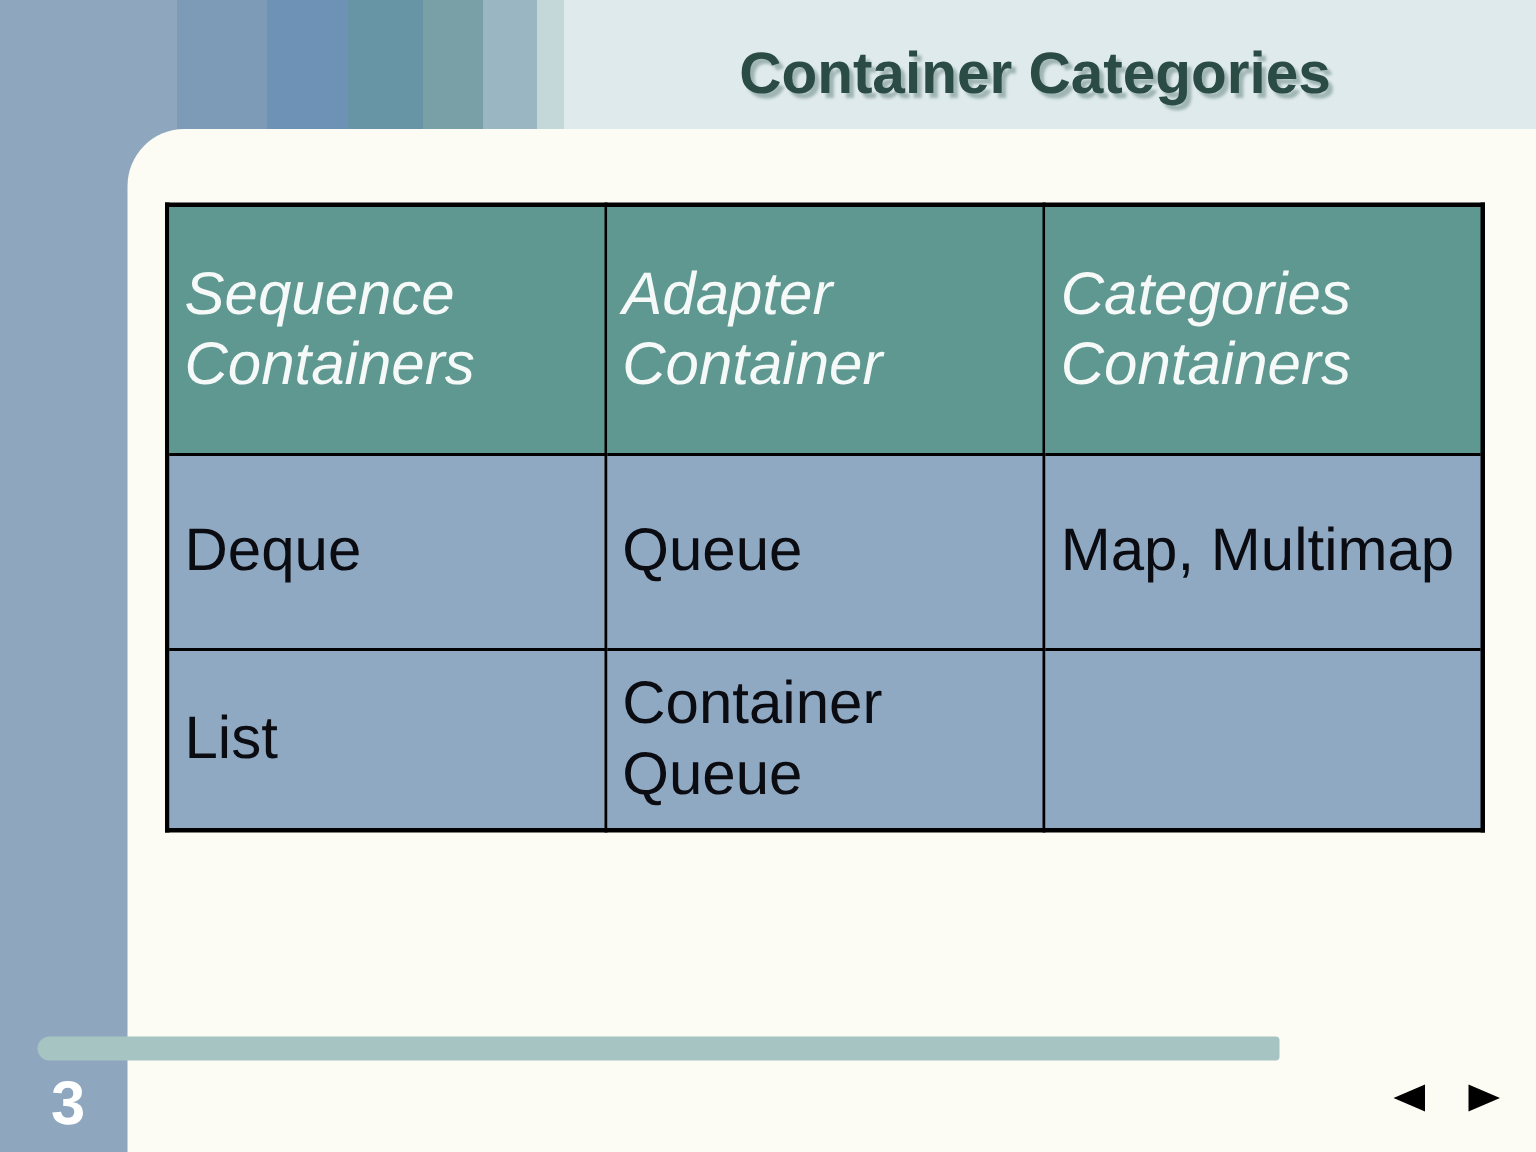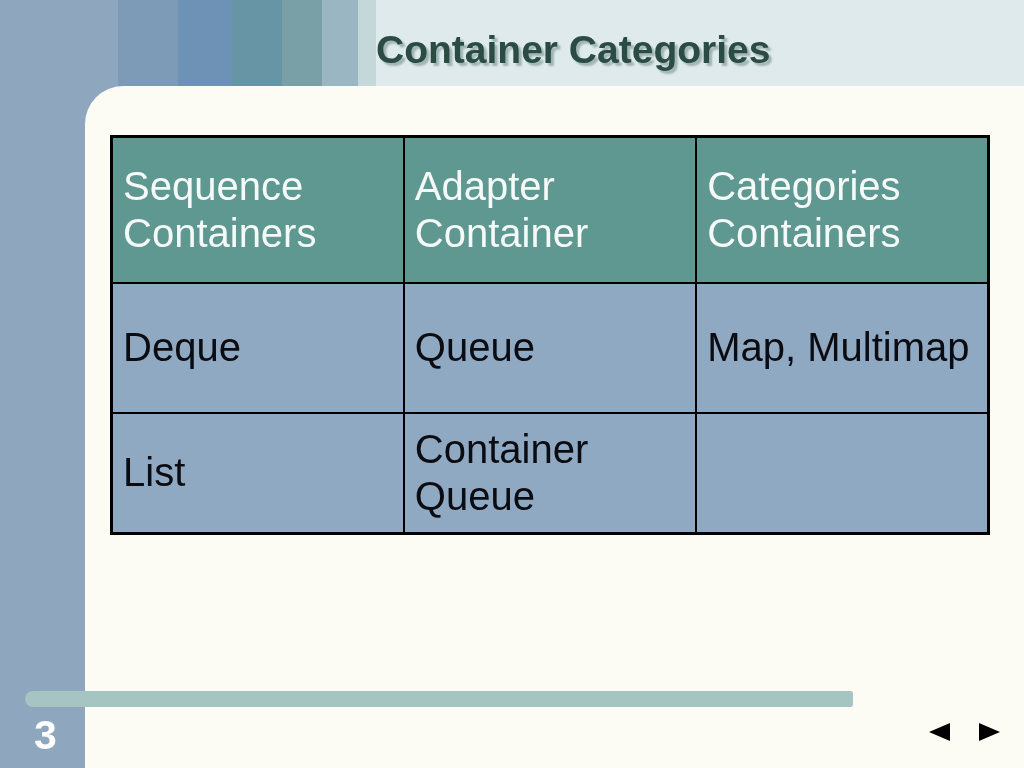--- a/index.html
+++ b/index.html
@@ -21,21 +21,21 @@
   .light-band { position: absolute; left: 376px; right: 0; top: 0; height: 86px; background: var(--top-band); }
 
   .content {
     position: absolute; left: 85px; top: 86px; right: 0; bottom: 0;
     background: var(--content-bg);
     border-top-left-radius: 38px;
   }
 
   .title {
     position: absolute; left: 376px; top: 28px; width: 628px; margin: 0;
-    text-align: left;
+    text-align: center;
     font-size: 39px; font-weight: bold; letter-spacing: 0px;
     color: var(--title-text);
     text-shadow: 3px 3px 2px var(--title-shadow);
     line-height: 1.15;
   }
 
   table.containers-table {
     position: absolute; left: 110px; top: 135px;
     width: 880px;
     border-collapse: collapse;
@@ -53,21 +53,21 @@
     overflow: hidden;
   }
   .containers-table th {
     background: var(--header-bg);
     color: var(--header-text);
   }
   .containers-table td {
     background: var(--cell-bg);
     color: var(--cell-text);
   }
-  thead tr { height: 146px; }
+  thead tr { height: 166px; font-style: italic; }
   tbody tr:nth-child(1) { height: 130px; }
   tbody tr:nth-child(2) { height: 121px; margin-top: 28px; }
   tbody tr:nth-child(3) { height: 131px; }
 
   .accent-bar {
     position: absolute; left: 25px; top: 691px;
     width: 828px; height: 16px;
     background: var(--accent-bar);
     border-radius: 9px 3px 3px 9px;
   }

